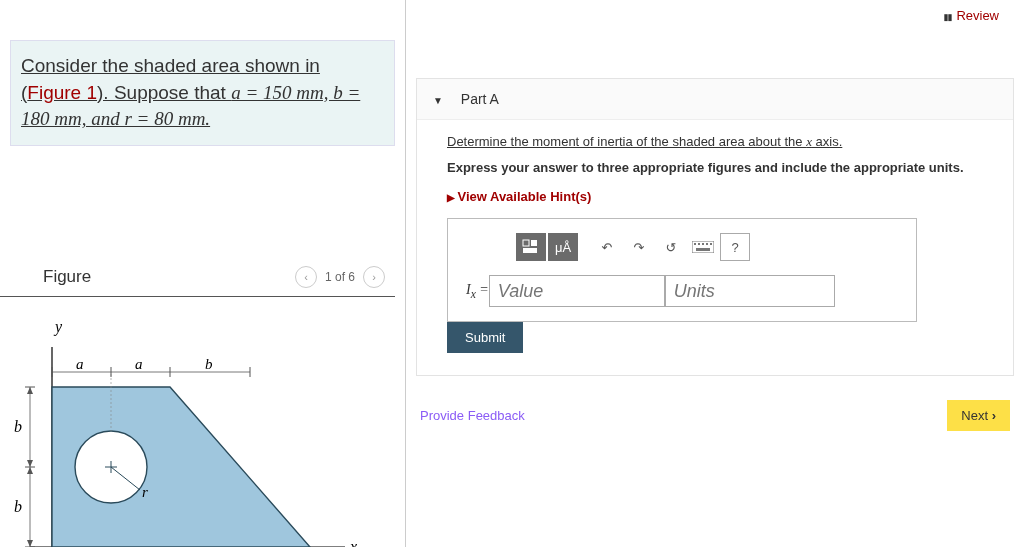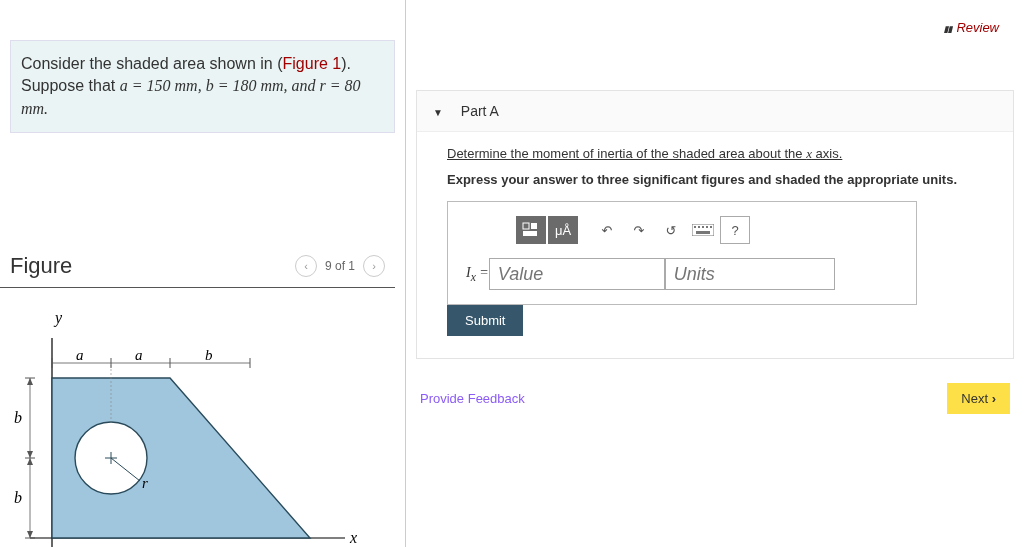--- a/index.html
+++ b/index.html
@@ -25,55 +25,55 @@
     background: #ccc;
   }
   .right-pane {
     position: absolute;
     left: 406px; top: 0;
     width: 618px; height: 547px;
     padding: 0 10px;
   }
   .review-bar {
     text-align: right;
-    padding: 20px 15px 0 0;
-    font-style: italic;
+    padding: 8px 15px 0 0;
   }
   .review-link {
     color: #a00000;
     cursor: pointer;
     font-size: 13px;
   }
   .review-link::before {
     content: "▮▮";
     letter-spacing: -1px;
     margin-right: 5px;
     font-size: 9px;
     color: #333;
   }
   .problem-box {
     margin: 40px 10px 0 10px;
     background: #eaf4f4;
     border: 1px solid #dde;
     padding: 12px 10px;
-    font-size: 16px;
+    font-size: 19px;
     line-height: 1.4;
+    text-decoration: underline;
   }
   .figure-link { color: #a00000; cursor: pointer; }
   .figure-header {
     margin-top: 120px;
     padding: 0 10px 8px 10px;
     border-bottom: 1px solid #555;
     display: flex;
     align-items: center;
     justify-content: space-between;
     margin-left: 0;
     margin-right: 10px;
   }
-  .figure-header .title { font-size: 22px; }
+  .figure-header .title { font-size: 17px; margin-left: 33px; }
   .pager { display: flex; align-items: center; gap: 8px; font-size: 12px; color: #666; }
   .pager .nav-btn {
     width: 22px; height: 22px;
     border: 1px solid #ccc;
     border-radius: 50%;
     display: inline-flex;
     align-items: center; justify-content: center;
     cursor: pointer;
     color: #999;
     font-size: 11px;
@@ -176,21 +176,21 @@
 
 <div class="left-pane">
   <div class="problem-box">
     <span>Consider the shaded area shown in (</span><span class="figure-link">Figure 1</span><span>). Suppose that </span><span class="ital">a = 150 mm, b = 180 mm, and r = 80 mm.</span>
   </div>
 
   <div class="figure-header">
     <span class="title">Figure</span>
     <span class="pager">
       <span class="nav-btn">‹</span>
-      <span>9 of 1</span>
+      <span>1 of 6</span>
       <span class="nav-btn">›</span>
     </span>
   </div>
 
   <div class="figure-area">
     <svg width="360" height="270" viewBox="0 0 360 270">
 
       <line x1="42" y1="35" x2="42" y2="250" stroke="#000" stroke-width="1.2"></line>
       <line x1="20" y1="235" x2="335" y2="235" stroke="#000" stroke-width="1.2"></line>
       <text x="45" y="20" font-style="italic" font-family="serif" font-size="16">y</text>
@@ -240,21 +240,22 @@
 
   <div class="part-panel">
     <div class="part-header">
       <span class="caret">▼</span>
       <span>Part A</span>
     </div>
     <div class="part-body">
       <div class="instr">
         Determine the moment of inertia of the shaded area about the <span class="ital">x</span> axis.
       </div>
-      <div class="bold-instr">Express your answer to three significant figures and shaded the appropriate units.</div>
+      <div class="bold-instr">Express your answer to three appropriate figures and include the appropriate units.</div>
+      <span class="hints-link">View Available Hint(s)</span>
 
       <div class="answer-box">
         <div class="toolbar">
           <span class="tb-btn">
             <svg width="18" height="16">
                 <rect x="1" y="1" width="6" height="6" fill="none" stroke="#fff"></rect>
                 <rect x="9" y="1" width="6" height="6" fill="#fff"></rect>
                 <rect x="1" y="9" width="14" height="5" fill="#fff"></rect>
               </svg>
           </span>

